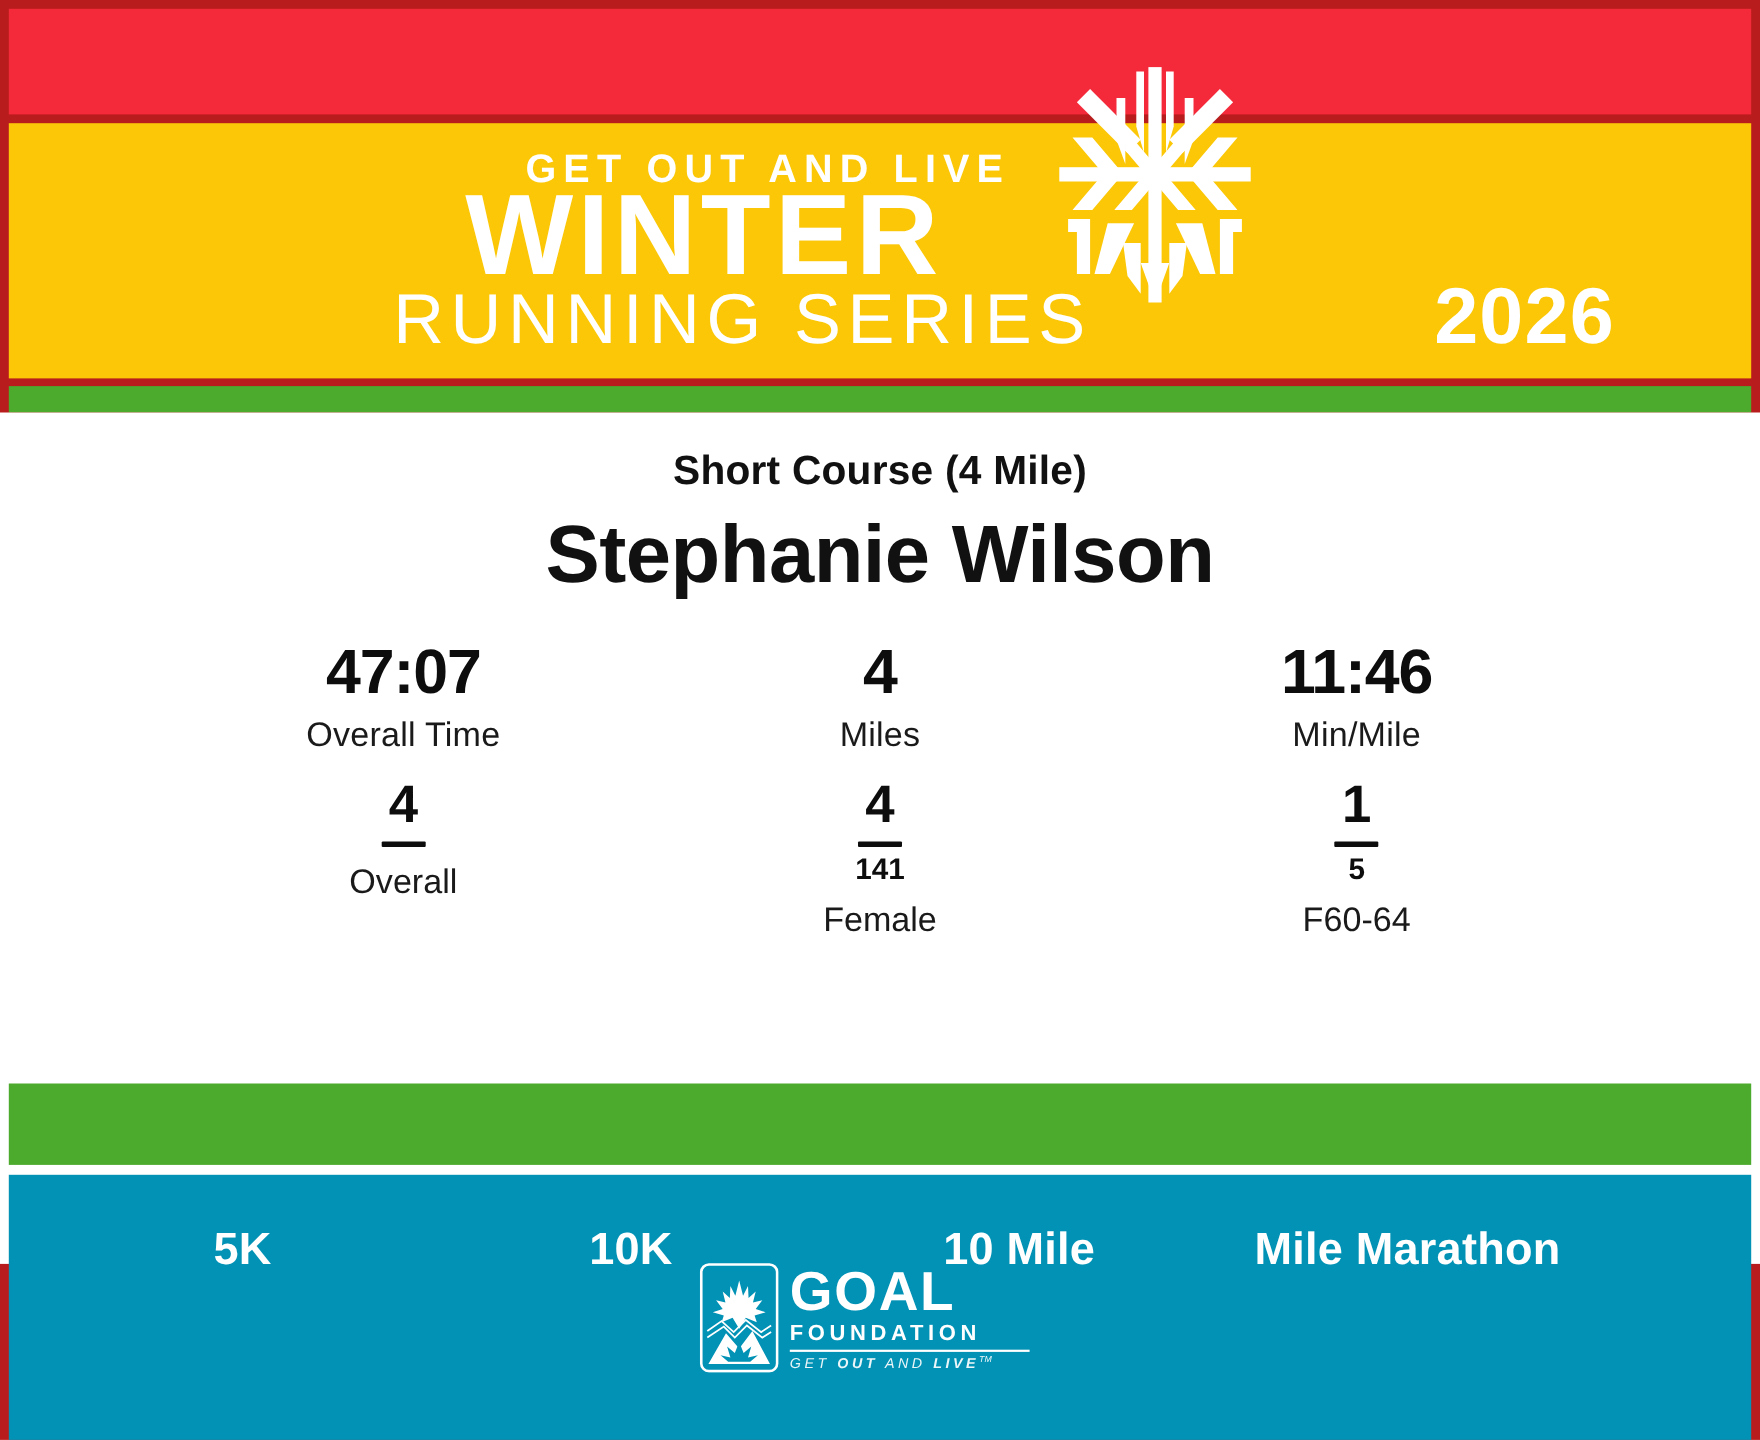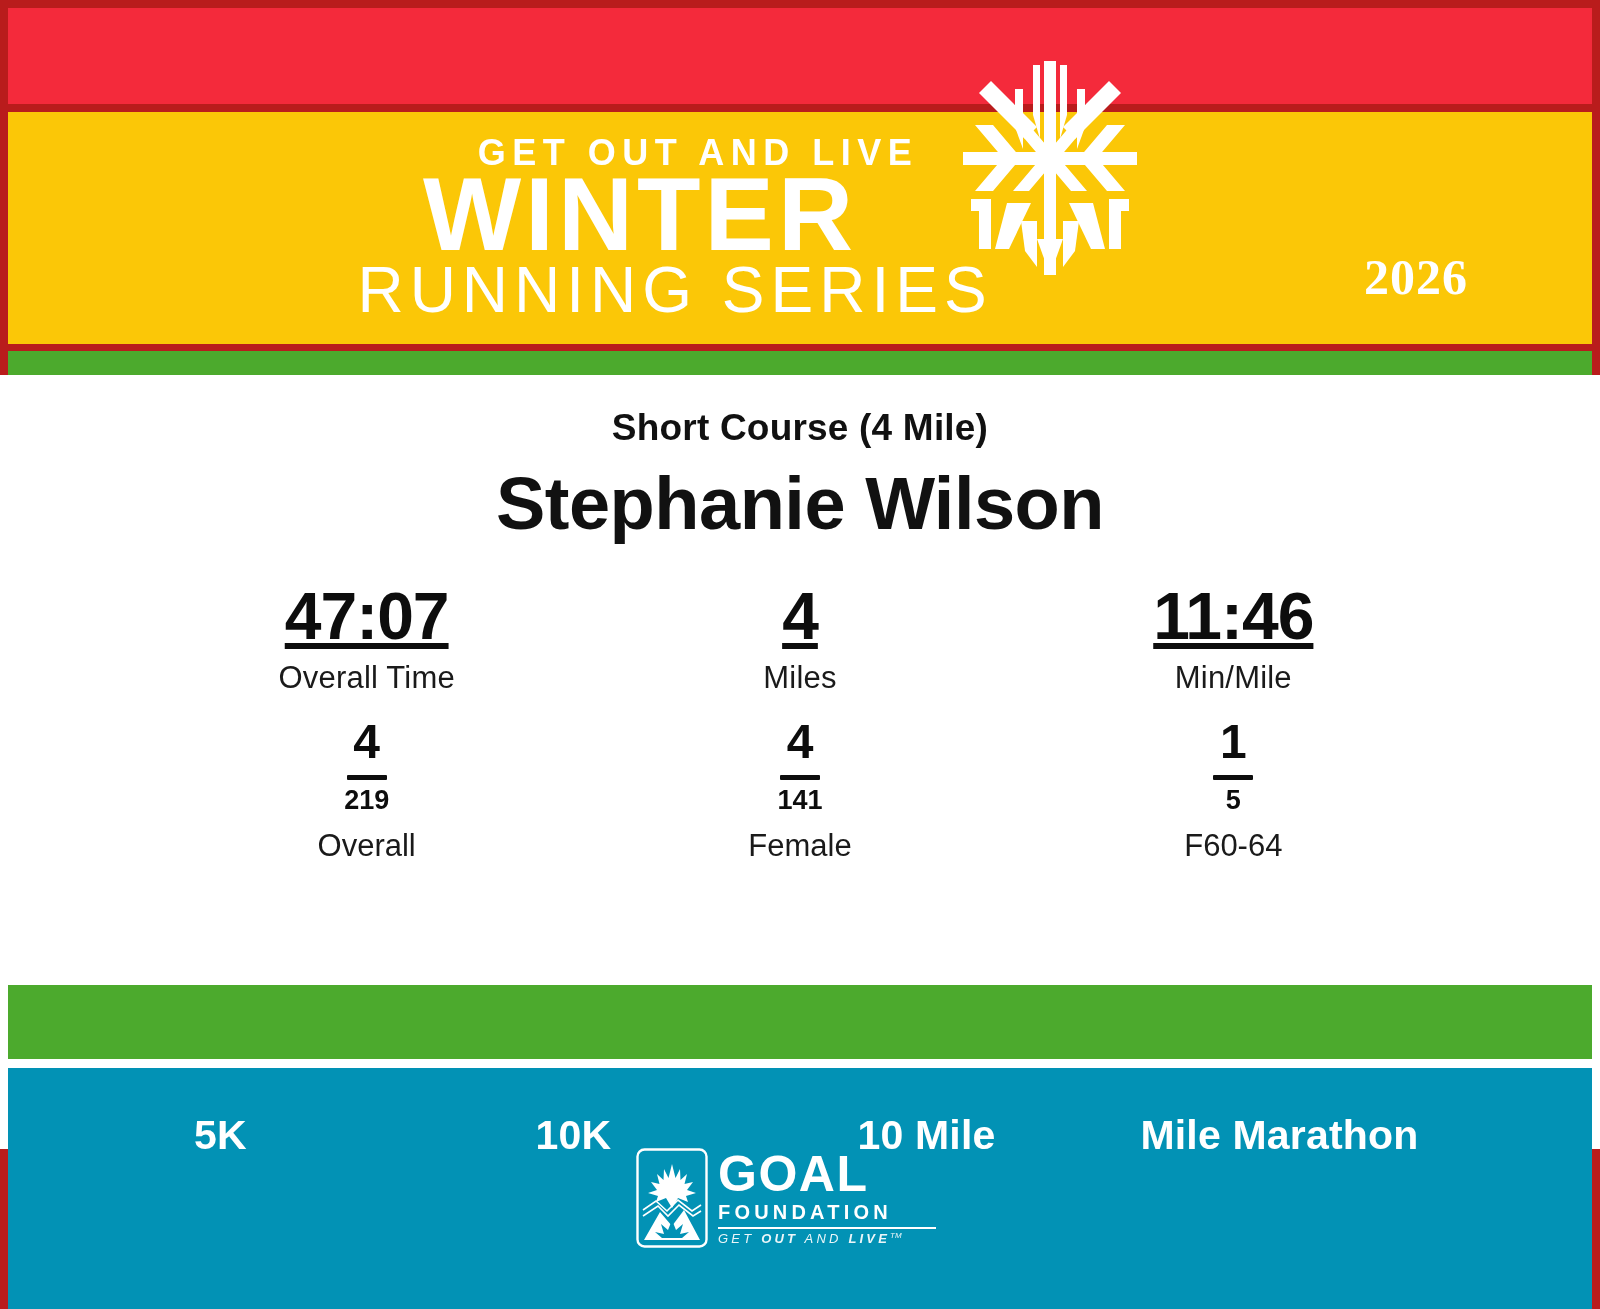--- a/index.html
+++ b/index.html
@@ -75,23 +75,23 @@
     font-weight: normal;
     font-size: 64px;
     letter-spacing: 6px;
     line-height: 1;
   }
   .year {
     position: absolute;
     right: 132px;
     top: 142px;
     color: #ffffff;
-    font-family: Liberation Serif, serif;
-    font-weight: bold;
-    font-size: 50px;
+    font-family: Liberation Sans, sans-serif;
+    font-weight: bold;
+    font-size: 72px;
     letter-spacing: 1px;
     line-height: 1;
   }
   .snowflake {
     position: absolute;
     left: 945px;
     top: -57px;
     width: 210px;
     height: 230px;
   }
@@ -129,25 +129,24 @@
     margin-top: 38px;
     padding: 0 150px;
   }
   .stat-col {
     flex: 1 1 0;
     text-align: center;
   }
   .stat-value {
     font-family: "Liberation Sans", sans-serif;
     font-weight: bold;
-    font-size: 66px;
+    font-size: 57px;
     color: #0d0d0d;
     line-height: 1.05;
     letter-spacing: -1px;
-    text-decoration: underline;
   }
   .stat-label {
     margin-top: 8px;
     font-family: "Liberation Sans", sans-serif;
     font-weight: normal;
     font-size: 31px;
     color: #1a1a1a;
     letter-spacing: 0.2px;
   }
 
@@ -330,21 +329,20 @@
       <div class="stat-col">
         <div class="stat-value">11:46</div>
         <div class="stat-label">Min/Mile</div>
       </div>
     </div>
 
     <div class="ranks-row">
       <div class="rank-col">
         <div class="rank-place">4</div>
         <div class="rank-bar"></div>
-        <div class="rank-total">219</div>
         <div class="rank-label">Overall</div>
       </div>
       <div class="rank-col">
         <div class="rank-place">4</div>
         <div class="rank-bar"></div>
         <div class="rank-total">141</div>
         <div class="rank-label">Female</div>
       </div>
       <div class="rank-col">
         <div class="rank-place">1</div>

